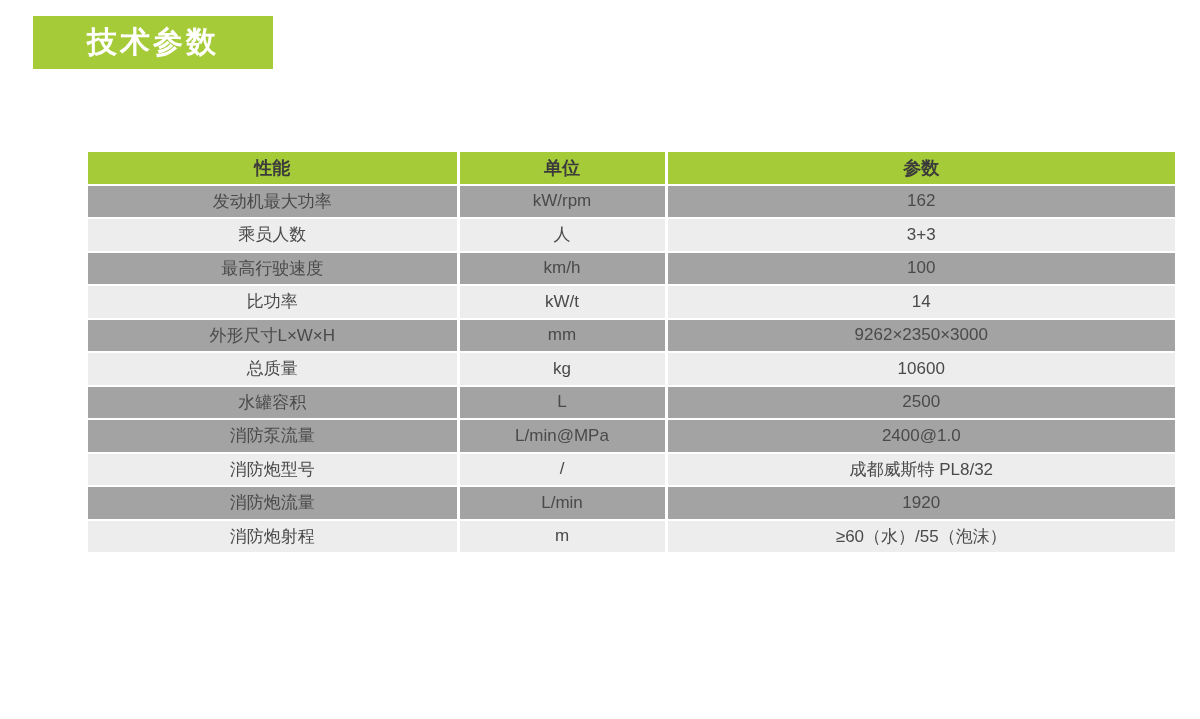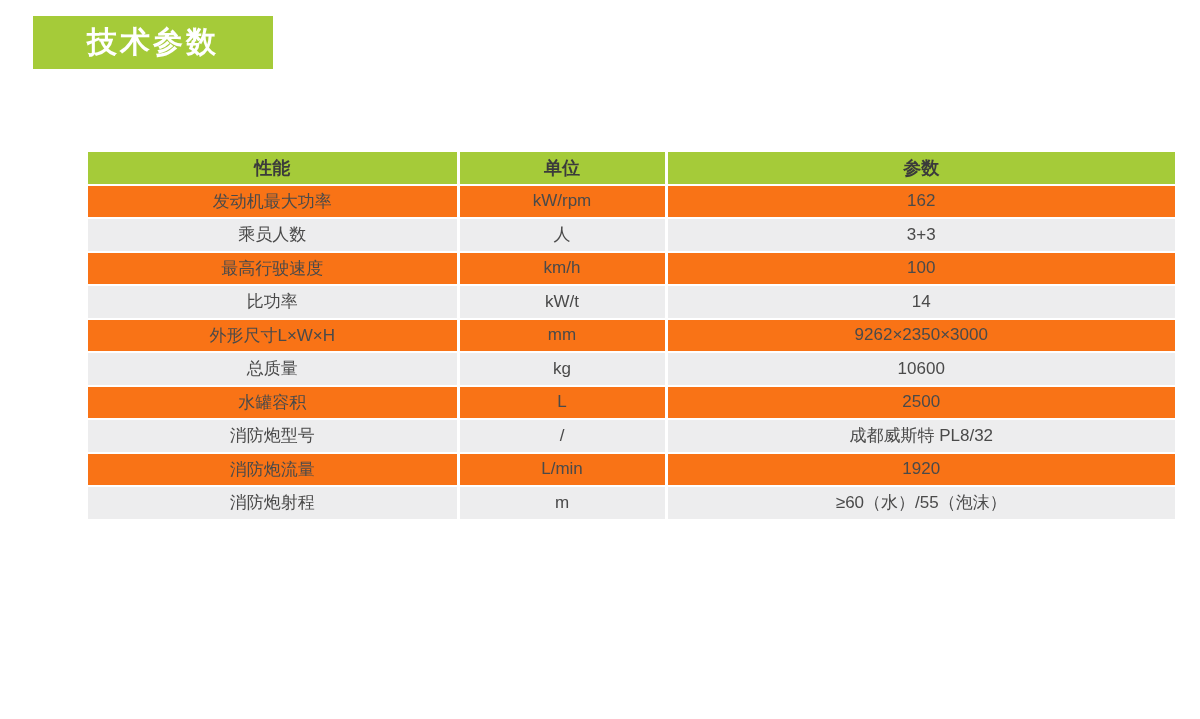--- a/index.html
+++ b/index.html
@@ -63,21 +63,21 @@
   }
   .spec-table td {
     color: #4a4a4a;
     font-size: 17px;
     font-weight: normal;
   }
   .spec-table .col-name, .spec-table .col-unit {
     border-right: 3px solid #ffffff;
   }
   .spec-table tr.light td { background: #ededee; }
-  .spec-table tr.dark td  { background: #f97316; }
+  .spec-table tr.dark td  { background: #a3a3a3; }
 </style>
 </head>
 <body>
 
 <div class="page">
 
   <div class="title-badge">
     <span>技术参数</span>
   </div>
 
@@ -123,20 +123,25 @@
         <tr class="light">
           <td class="col-name">总质量</td>
           <td class="col-unit">kg</td>
           <td class="col-value">10600</td>
         </tr>
         <tr class="dark">
           <td class="col-name">水罐容积</td>
           <td class="col-unit">L</td>
           <td class="col-value">2500</td>
         </tr>
+        <tr class="dark">
+          <td class="col-name">消防泵流量</td>
+          <td class="col-unit">L/min@MPa</td>
+          <td class="col-value">2400@1.0</td>
+        </tr>
         <tr class="light">
           <td class="col-name">消防炮型号</td>
           <td class="col-unit">/</td>
           <td class="col-value">成都威斯特 PL8/32</td>
         </tr>
         <tr class="dark">
           <td class="col-name">消防炮流量</td>
           <td class="col-unit">L/min</td>
           <td class="col-value">1920</td>
         </tr>

